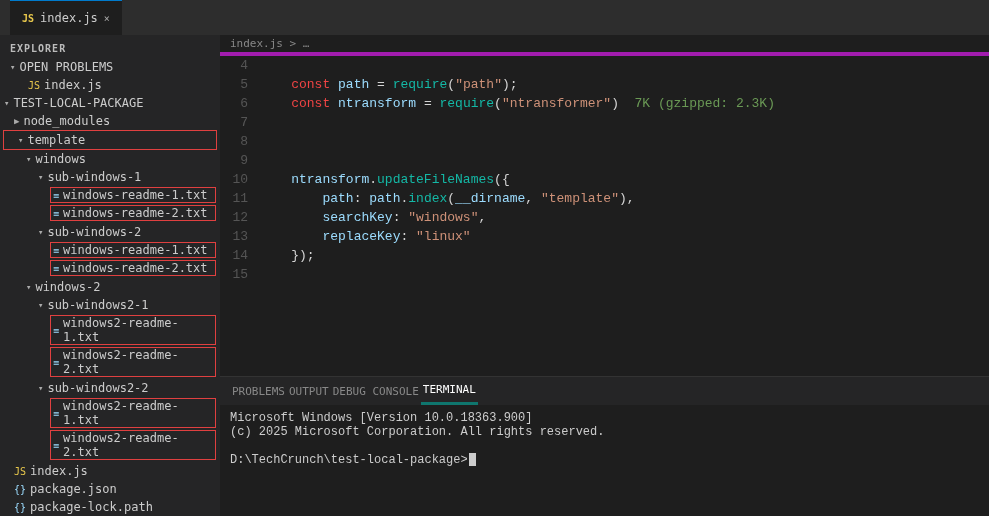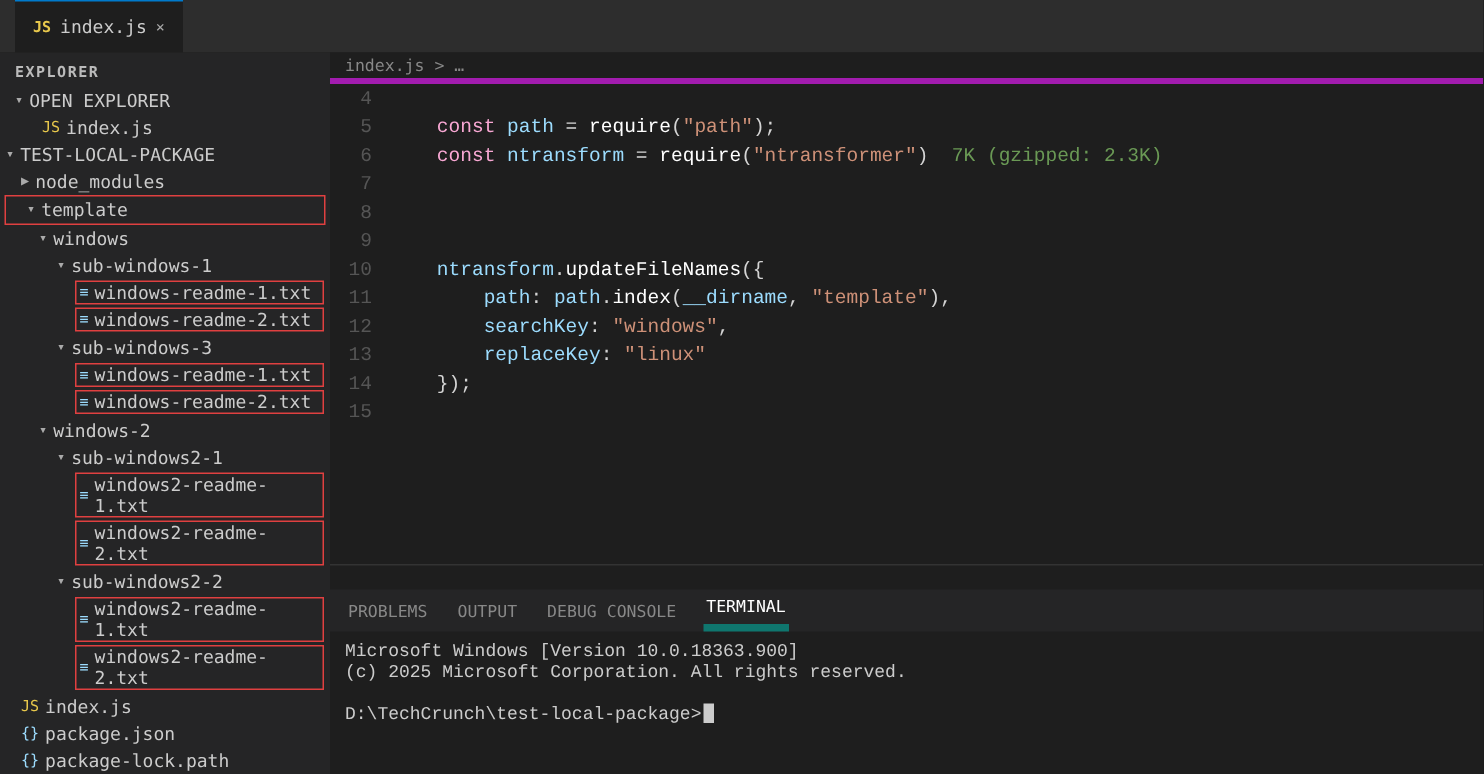--- a/index.html
+++ b/index.html
@@ -147,22 +147,22 @@
       user-select: none;
       flex-shrink: 0;
     }
 
     .line-content {
       color: #d4d4d4;
       white-space: pre;
     }
 
     
-    .kw { color: #f9a8d4; }
-    .fn { color: #ffffff; }
+    .kw { color: #ef4444; }
+    .fn { color: #14b8a6; }
     .str { color: #ce9178; }
     .op { color: #d4d4d4; }
     .cm { color: #6a9955; }
     .var { color: #9cdcfe; }
     .prop { color: #9cdcfe; }
 
     
     .bottom-panel {
       height: 140px;
       background: #1e1e1e;
@@ -171,38 +171,36 @@
       flex-direction: column;
       flex-shrink: 0;
     }
 
     .panel-tabs {
       display: flex;
       background: #252526;
       height: 28px;
       align-items: center;
       padding: 0 10px;
-      gap: 16px;
-      flex-shrink: 0;
-      margin-top: 16px;
+      flex-shrink: 0;
     }
 
     .panel-tab {
       font-size: 11px;
       color: #888;
       cursor: pointer;
       padding: 0 2px;
       height: 100%;
       display: flex;
       align-items: center;
     }
 
     .panel-tab.active {
       color: #fff;
-      border-bottom: 5px solid #0f766e;
+      border-bottom: 3px solid #0f766e;
     }
 
     .terminal-content {
       padding: 6px 10px;
       font-family: Liberation Mono, monospace;
       font-size: 12px;
       color: #ccc;
       flex: 1;
       overflow: auto;
     }
@@ -232,21 +230,21 @@
 </div>
 
 <div class="main-layout">
 
   <div class="sidebar">
 
     <div class="sidebar-title">EXPLORER</div>
 
     <div class="section-header indent-0">
       <span class="chevron">▾</span>
-      <span>OPEN EXPLORER</span>
+      <span>OPEN PROBLEMS</span>
     </div>
     <div class="tree-item indent-2">
       <span class="file-icon js-file-icon">JS</span>
       <span>index.js</span>
     </div>
 
     <div class="section-header" style="padding-left:4px;">
       <span class="chevron">▾</span>
       <span>TEST-LOCAL-PACKAGE</span>
     </div>
@@ -276,21 +274,21 @@
       <span>windows-readme-1.txt</span>
     </div>
 
     <div style="border: 1.5px solid #e04040; margin: 1px 4px 2px 50px; padding: 0 2px; display:flex; align-items:center;">
       <span class="file-icon txt-file-icon">≡</span>
       <span>windows-readme-2.txt</span>
     </div>
 
     <div class="tree-item" style="padding-left:38px;">
       <span class="chevron">▾</span>
-      <span>sub-windows-3</span>
+      <span>sub-windows-2</span>
     </div>
 
     <div style="border: 1.5px solid #e04040; margin: 1px 4px 1px 50px; padding: 0 2px; display:flex; align-items:center;">
       <span class="file-icon txt-file-icon">≡</span>
       <span>windows-readme-1.txt</span>
     </div>
 
     <div style="border: 1.5px solid #e04040; margin: 1px 4px 2px 50px; padding: 0 2px; display:flex; align-items:center;">
       <span class="file-icon txt-file-icon">≡</span>
       <span>windows-readme-2.txt</span>

